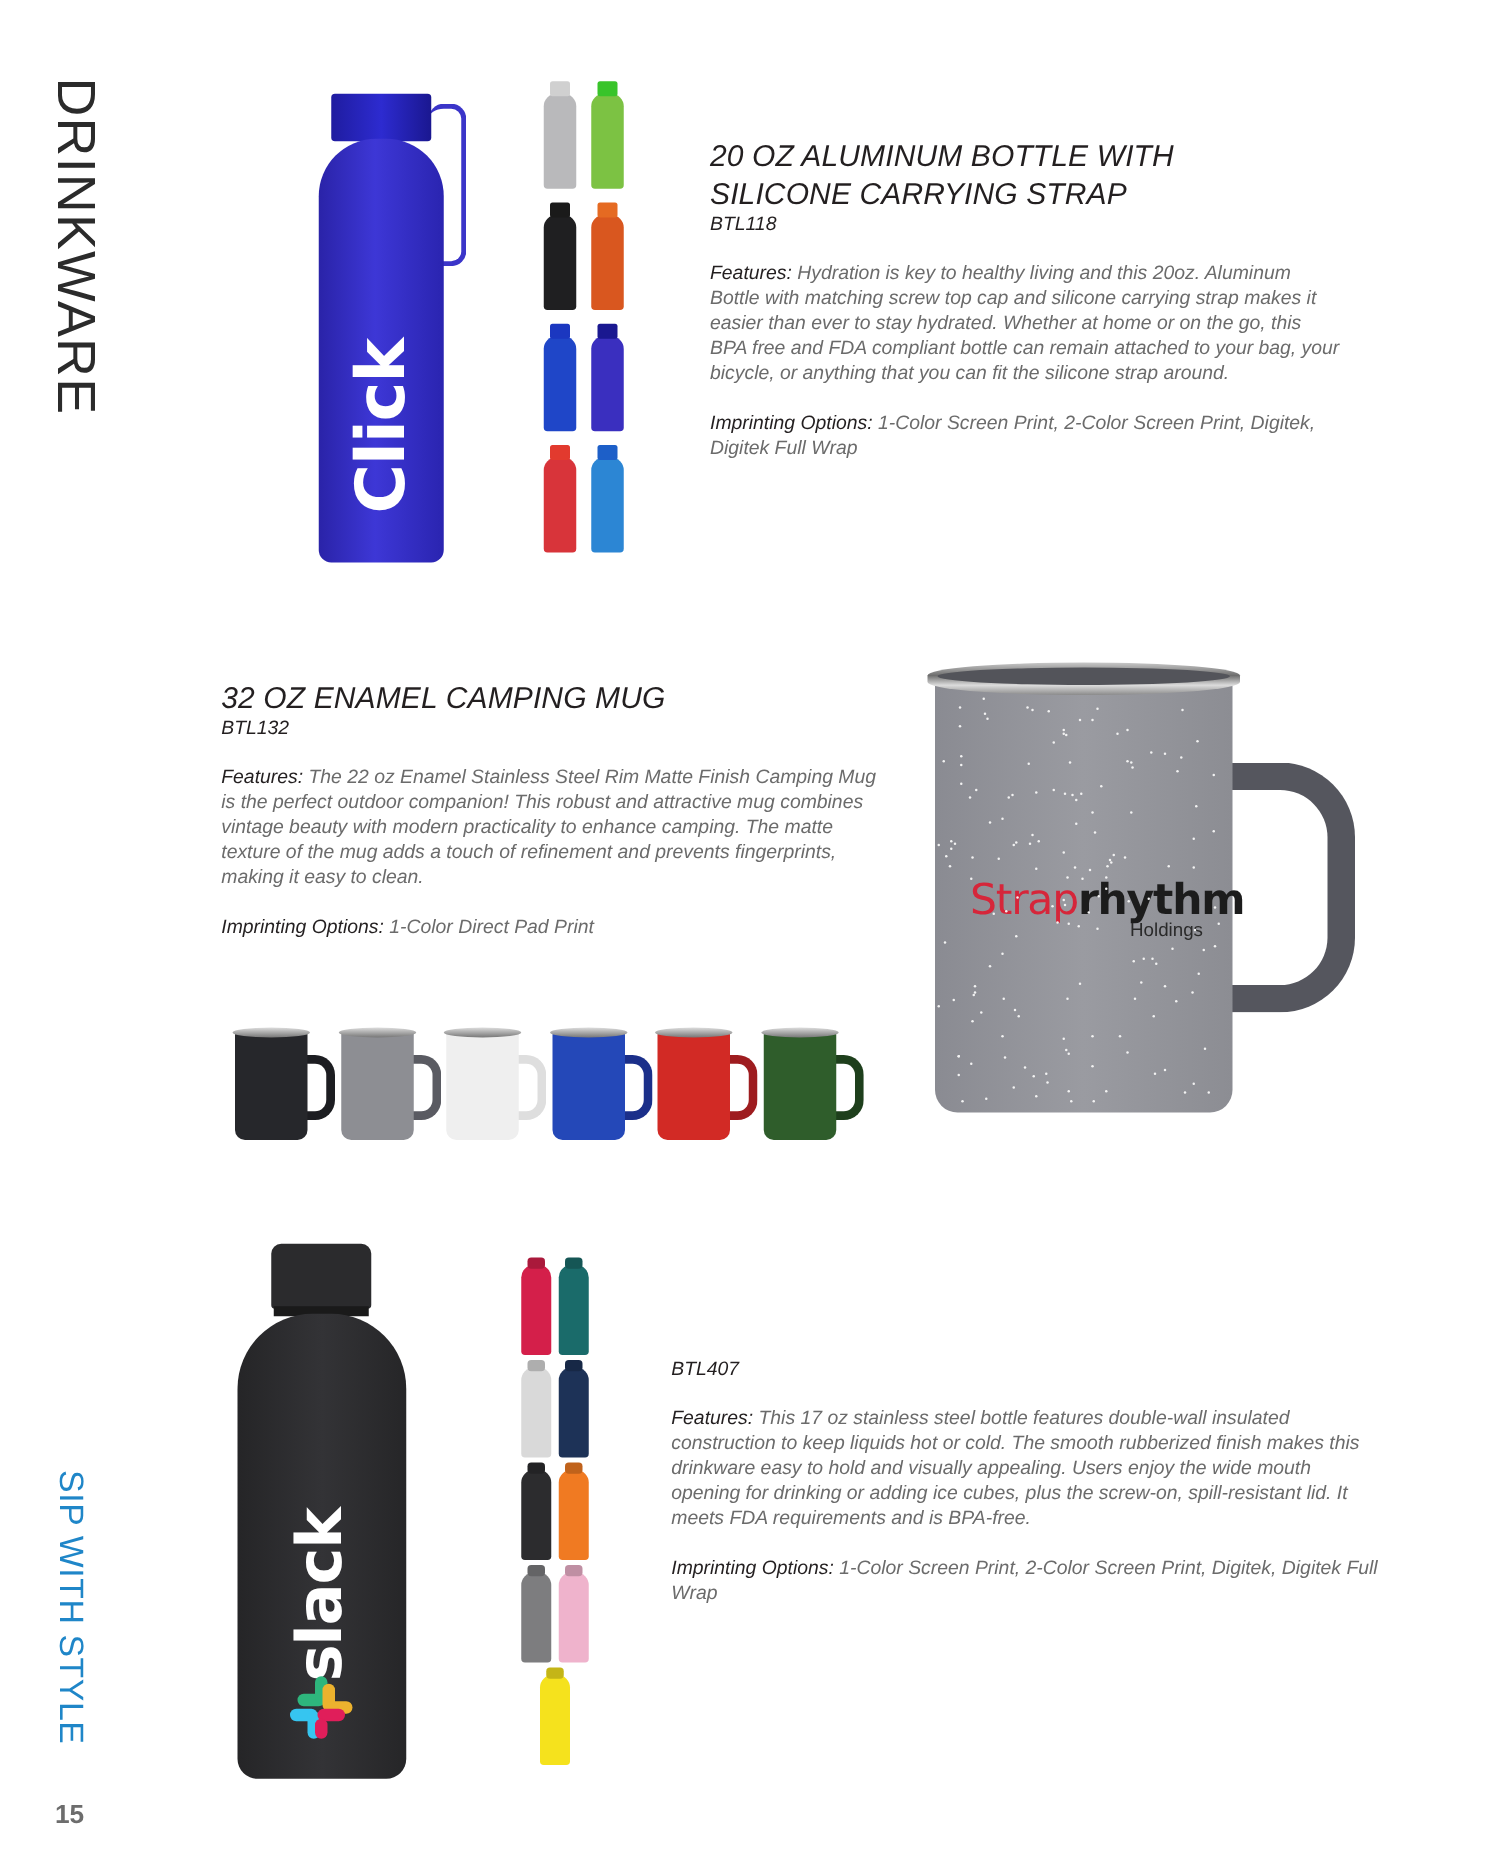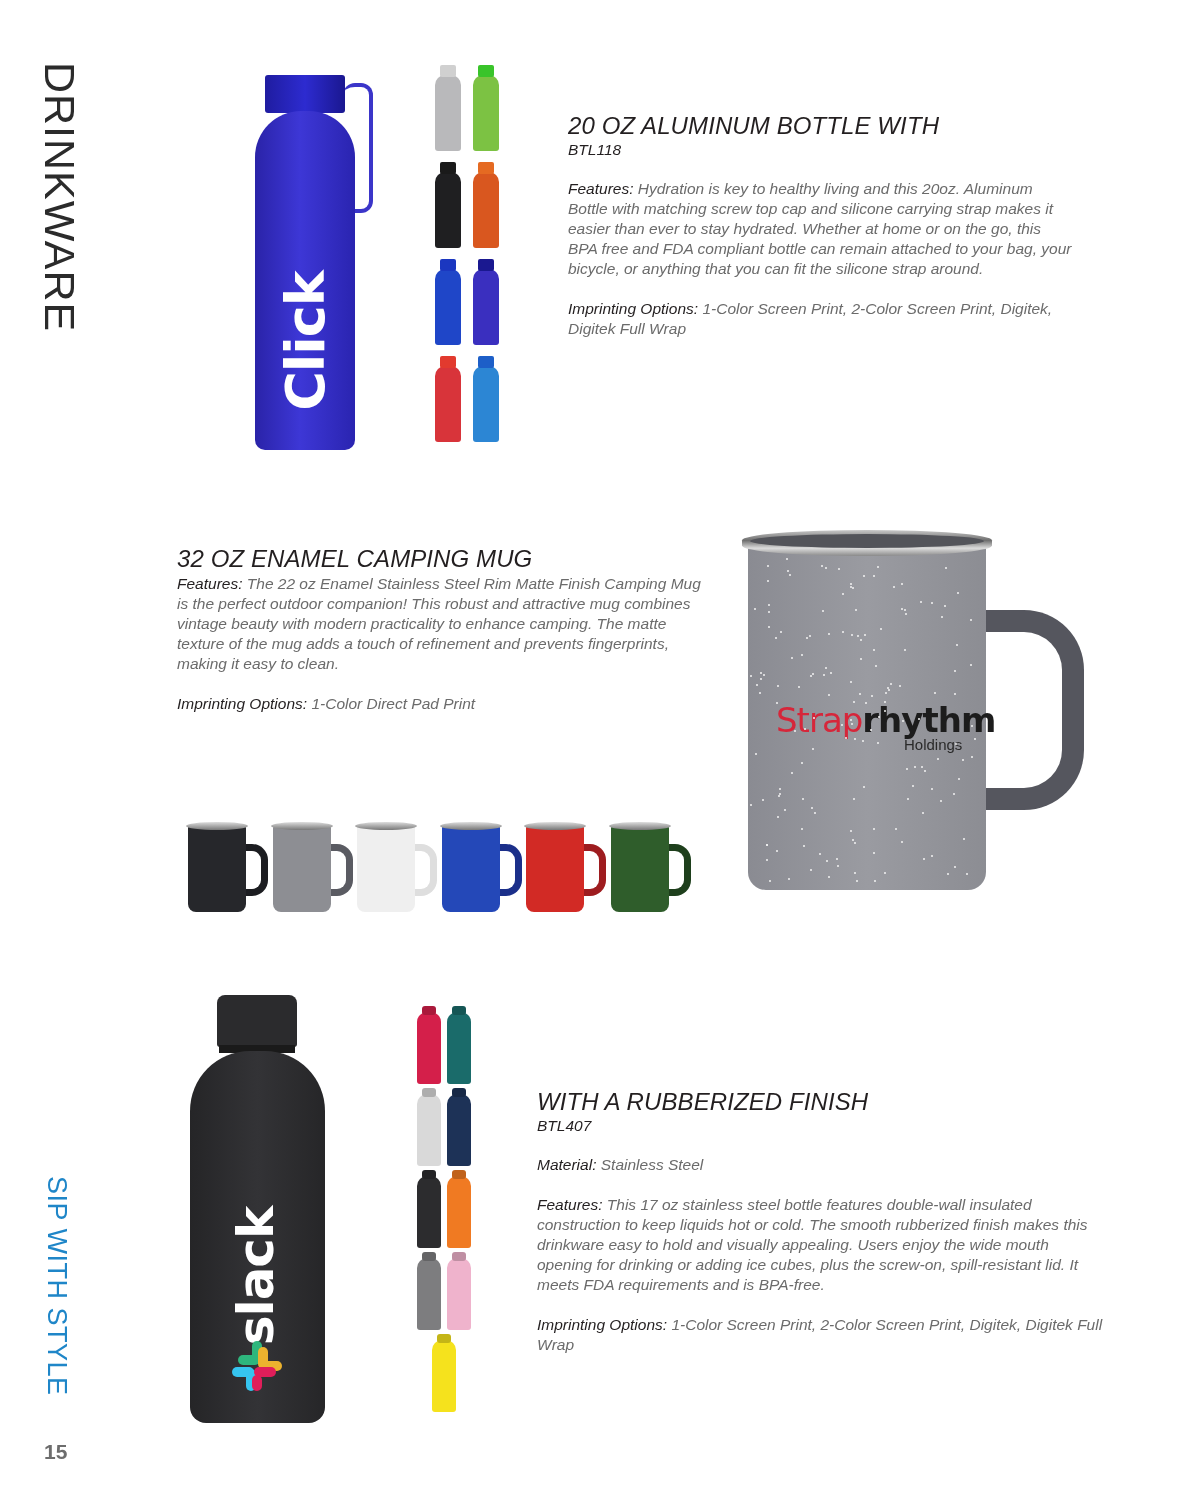--- a/index.html
+++ b/index.html
@@ -116,28 +116,30 @@
     </div>
     <div class="mini" style="left: 473px; top: 356px;">
       <div class="body" style="background:#2c86d4"></div>
       <div class="cap" style="background:#1d5fc8"></div>
     </div>
   </div>
 
 <div class="product" id="p1">
   <h2>
     <span>20 OZ ALUMINUM BOTTLE WITH</span><br>
+    <span>SILICONE CARRYING STRAP</span>
   </h2>
   <div class="sku">BTL118</div>
   <p><b>Features:</b> <span>Hydration is key to healthy living and this 20oz. Aluminum Bottle with matching screw top cap and silicone carrying strap makes it easier than ever to stay hydrated. Whether at home or on the go, this BPA free and FDA compliant bottle can remain attached to your bag, your bicycle, or anything that you can fit the silicone strap around.</span></p>
   <p><b>Imprinting Options:</b> <span>1-Color Screen Print, 2-Color Screen Print, Digitek, Digitek Full Wrap</span></p>
 </div>
 
 <div class="product" id="p2">
   <h2><span>32 OZ ENAMEL CAMPING MUG</span></h2>
+  <div class="sku">BTL132</div>
   <p><b>Features:</b> <span>The 22 oz Enamel Stainless Steel Rim Matte Finish Camping Mug is the perfect outdoor companion! This robust and attractive mug combines vintage beauty with modern practicality to enhance camping. The matte texture of the mug adds a touch of refinement and prevents fingerprints, making it easy to clean.</span></p>
   <p><b>Imprinting Options:</b> <span>1-Color Direct Pad Print</span></p>
 </div>
 
 <div class="abs mug-big">
   <div class="handle"></div>
   <div class="body" id="mugbody">
     <div class="brand"><span class="red">Strap</span><span class="blk">rhythm</span></div>
     <div class="holdings">Holdings</div>
   <span class="speck" style="left: 113.776px; top: 202.257px;"></span>
@@ -390,19 +392,17 @@
     </div>
     <div class="mini3" style="left: 432px; top: 1334px;">
       <div class="body" style="background:#f5e21d"></div>
       <div class="cap" style="background:#f5e21d;filter:brightness(0.8)"></div>
     </div>
   </div>
 
 <div class="product" id="p3">
   <h2>
     <br>
-    <span>WITH A RUBBERIZED FINISH</span>
   </h2>
   <div class="sku">BTL407</div>
-  <p><b>Material:</b> <span>Stainless Steel</span></p>
   <p><b>Features:</b> <span>This 17 oz stainless steel bottle features double-wall insulated construction to keep liquids hot or cold. The smooth rubberized finish makes this drinkware easy to hold and visually appealing. Users enjoy the wide mouth opening for drinking or adding ice cubes, plus the screw-on, spill-resistant lid. It meets FDA requirements and is BPA-free.</span></p>
   <p><b>Imprinting Options:</b> <span>1-Color Screen Print, 2-Color Screen Print, Digitek, Digitek Full Wrap</span></p>
 </div>
 
 </body></html>

